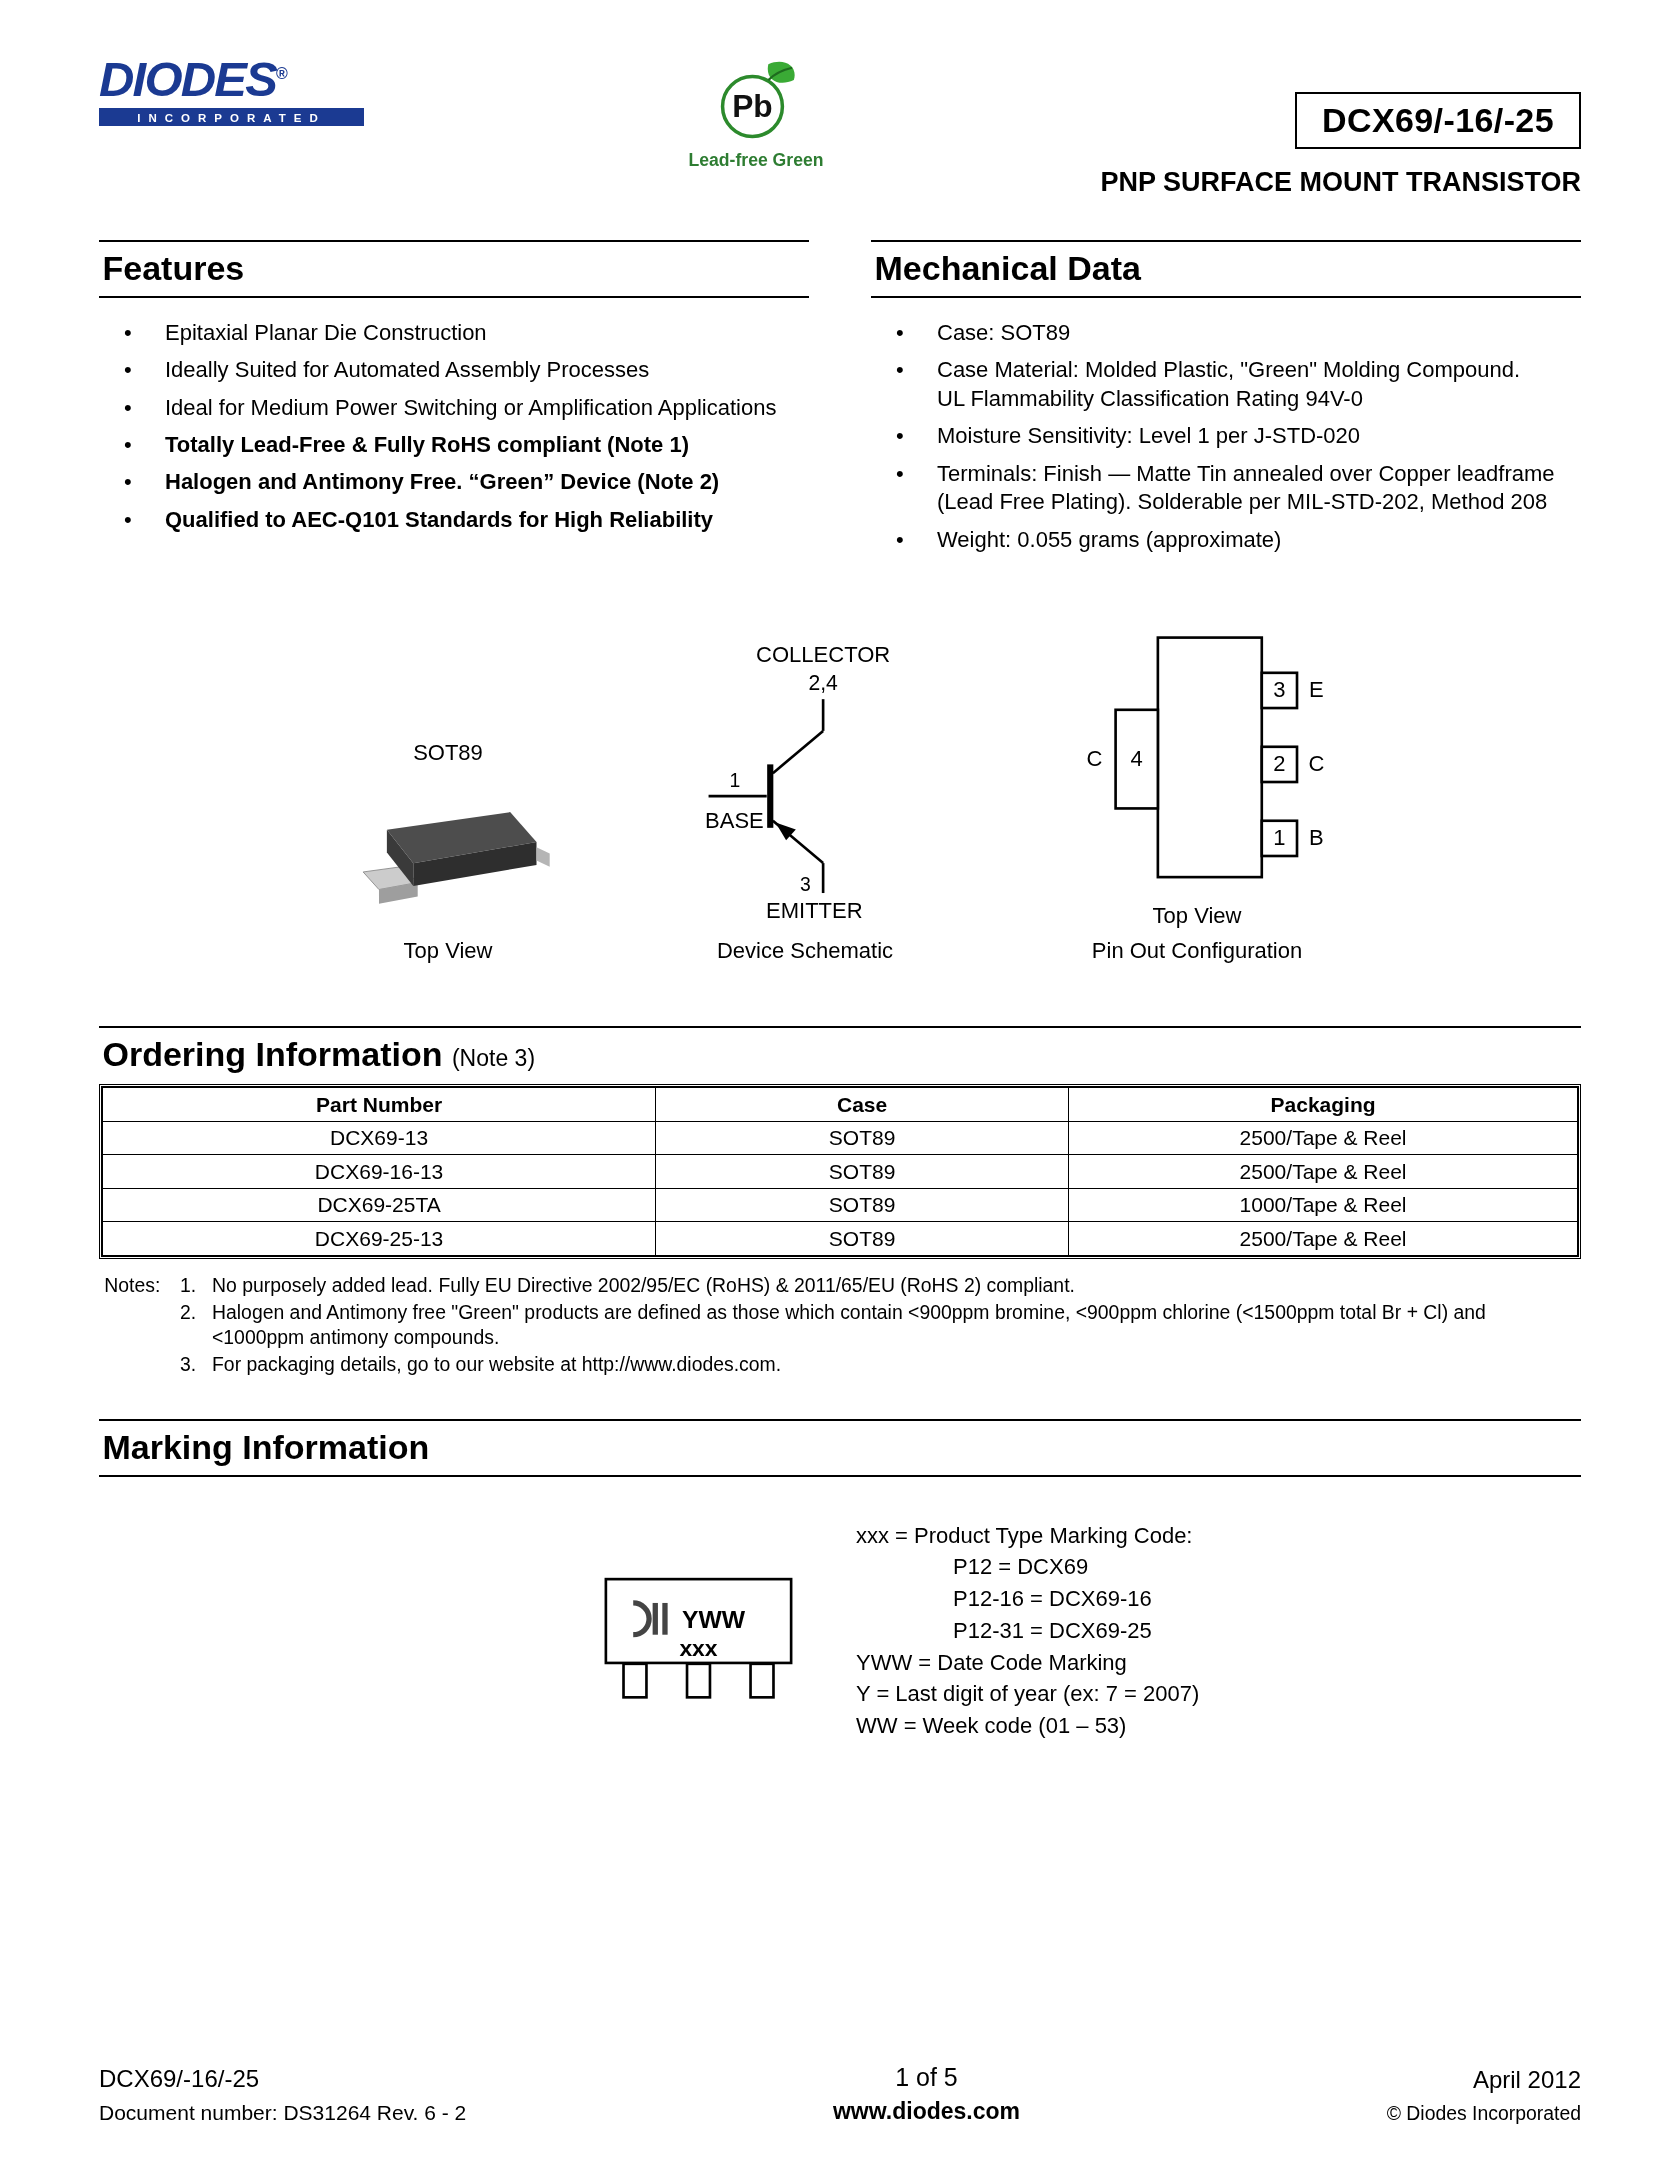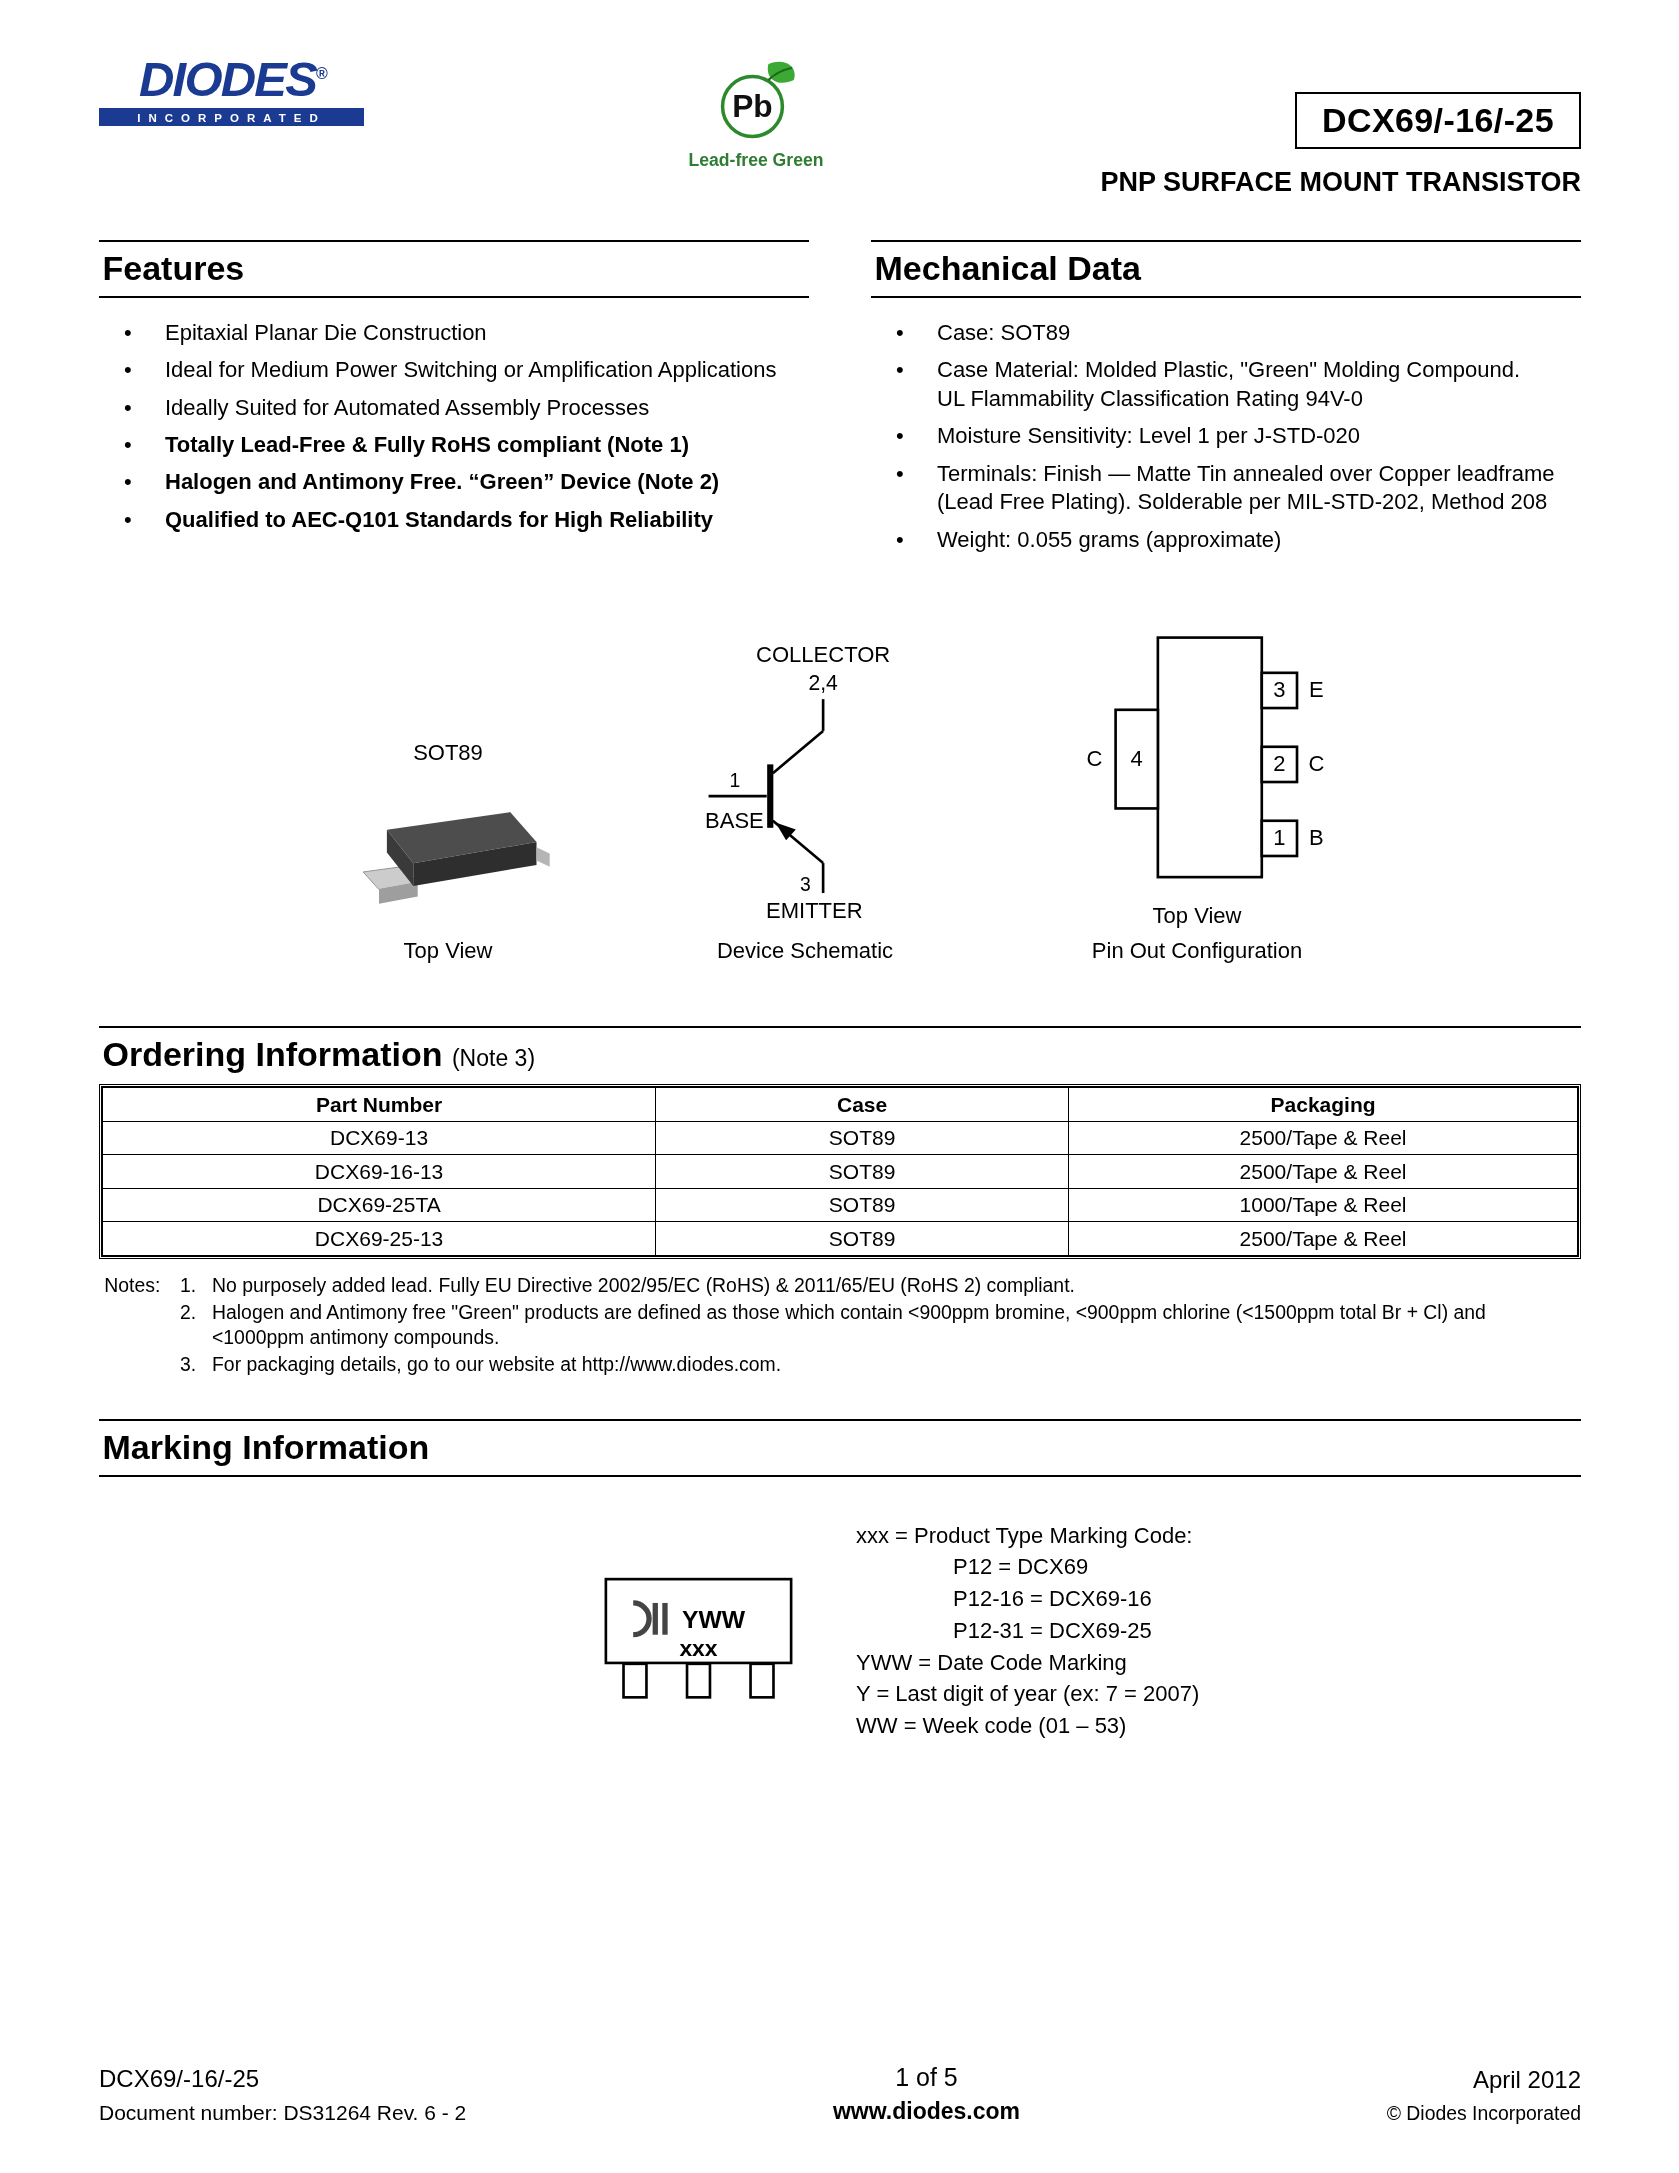--- a/index.html
+++ b/index.html
@@ -8,21 +8,21 @@
     --ink:#000;
   }
   *{box-sizing:border-box;}
   html,body{margin:0;padding:0;background:#fff;}
   body{font-family:"Liberation Sans",sans-serif;color:var(--ink);}
   .page{position:relative;width:1680px;height:2174px;margin:0 auto;background:#fff;padding:0 99px;overflow:hidden;}
 
   
   .top{display:flex;justify-content:space-between;align-items:flex-start;padding-top:55px;}
   .brand{width:379px;}
-  .brand-name{font-size:49px;font-weight:bold;font-style:italic;color:var(--blue);letter-spacing:-1.8px;line-height:1;white-space:nowrap;margin-left:40px;}
+  .brand-name{font-size:49px;font-weight:bold;font-style:italic;color:var(--blue);letter-spacing:-1.8px;line-height:1;white-space:nowrap;}
   .brand-name .reg{font-size:16px;font-style:normal;vertical-align:super;}
   .brand-bar{margin-top:4.4px;background:var(--blue);color:#fff;font-size:11.5px;font-weight:bold;letter-spacing:8px;text-align:center;padding:3.5px 1.8px 2.6px;width:265px;}
   .leadfree{width:194px;text-align:center;margin-top:3.5px;}
   .leadfree-label{color:#2e7d32;font-size:17.6px;font-weight:bold;margin-top:0px;}
   .right-head{width:547px;text-align:right;margin-top:37px;}
   .part-box{display:inline-block;border:2.6px solid #000;padding:7px 25px;font-size:34px;font-weight:bold;letter-spacing:0.4px;}
   .subtitle{margin-top:17.6px;font-size:27px;font-weight:bold;}
 
   
   .rule{border-top:2.6px solid #000;height:0;}
@@ -110,24 +110,24 @@
 
     <section class="col">
       <div class="rule"></div>
       <h2 class="sec-title">Features</h2>
       <div class="rule"></div>
       <div class="bullets">
         <div class="bullet-item">
             <span class="text">Epitaxial Planar Die Construction</span>
           </div>
         <div class="bullet-item">
+            <span class="text">Ideally Suited for Automated Assembly Processes</span>
+          </div>
+        <div class="bullet-item">
             <span class="text">Ideal for Medium Power Switching or Amplification Applications</span>
-          </div>
-        <div class="bullet-item">
-            <span class="text">Ideally Suited for Automated Assembly Processes</span>
           </div>
         <div class="bullet-item bold">
             <span class="text">Totally Lead-Free &amp; Fully RoHS compliant (Note 1)</span>
           </div>
         <div class="bullet-item bold">
             <span class="text">Halogen and Antimony Free. “Green” Device (Note 2)</span>
           </div>
         <div class="bullet-item bold">
             <span class="text">Qualified to AEC-Q101 Standards for High Reliability</span>
           </div>

